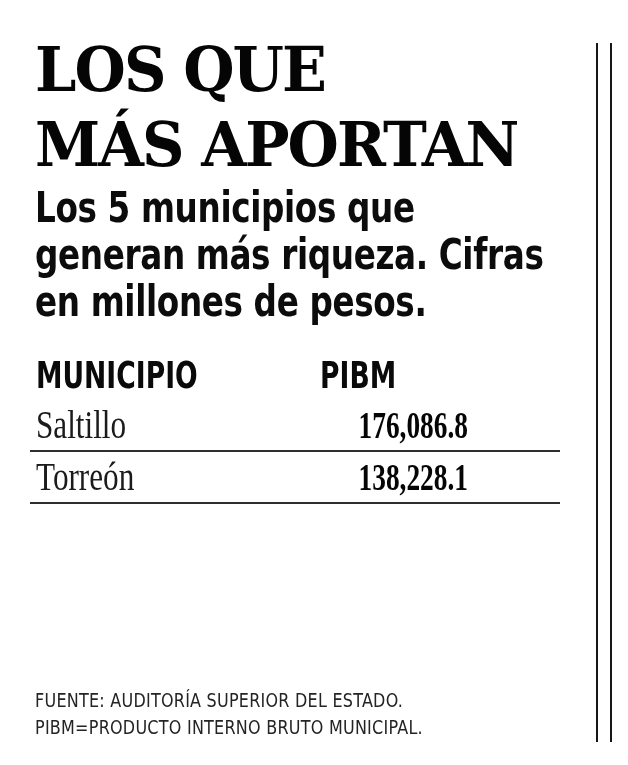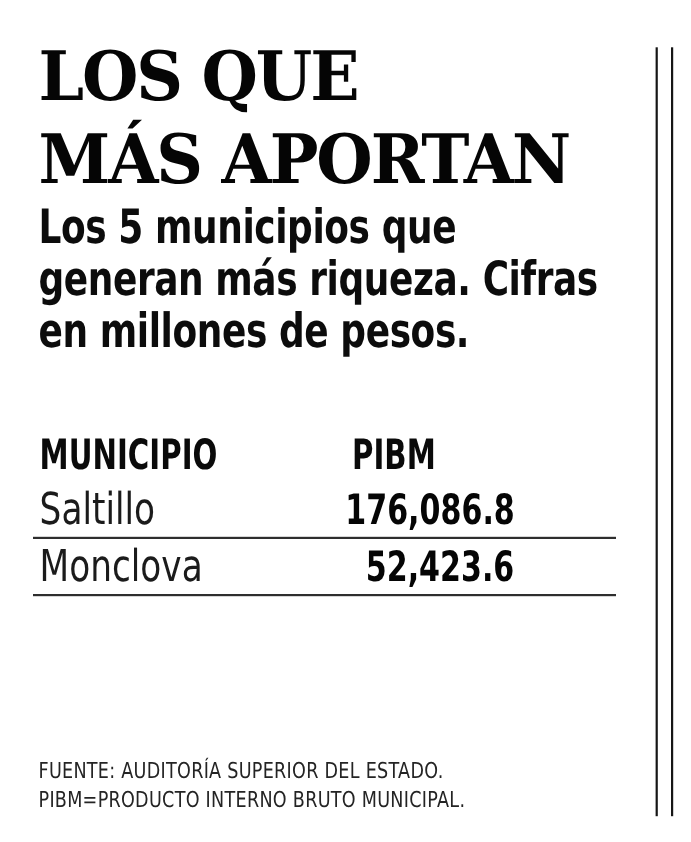--- a/index.html
+++ b/index.html
@@ -33,33 +33,34 @@
     color: #0c0c0c;
     transform: scaleX(0.76); transform-origin: left top;
     white-space: nowrap;
   }
 
   
   .table {
     position: absolute; left: 30px; top: 352px;
     width: 530px;
   }
-  .thead { position: relative; height: 48px; margin-top: 38px; }
+  .thead { position: relative; height: 48px; }
   .th {
     position: absolute; bottom: 6px;
     font-size: 38px; font-weight: 700; line-height: 1;
     color: #0a0a0a;
     transform: scaleX(0.70); transform-origin: left bottom;
     white-space: nowrap;
   }
   .th-muni { left: 6px; }
   .th-pibm { left: 290px; }
   .tr {
     position: relative; height: 50px;
     border-bottom: 2px solid #2e2e2e;
+    font-family: Liberation Serif, serif;
   }
   .nm {
     position: absolute; left: 6px; bottom: 5px;
     font-size: 40px; font-weight: 400; line-height: 1;
     color: #1b1b1b;
     transform: scaleX(0.78); transform-origin: left bottom;
     white-space: nowrap;
   }
   .vl {
     position: absolute; right: 92px; bottom: 6px;
@@ -107,22 +108,22 @@
   <div class="thead">
     <span class="th th-muni">MUNICIPIO</span>
     <span class="th th-pibm">PIBM</span>
   </div>
 
   <div class="tr">
     <span class="nm">Saltillo</span>
     <span class="vl">176,086.8</span>
   </div>
   <div class="tr">
-    <span class="nm">Monclova</span>
-    <span class="vl">52,423.6</span>
+    <span class="nm">Torreón</span>
+    <span class="vl">138,228.1</span>
   </div>
 </div>
 
 <div class="footer">
   <div>FUENTE: AUDITORÍA SUPERIOR DEL ESTADO.</div>
   <div>PIBM=PRODUCTO INTERNO BRUTO MUNICIPAL.</div>
 </div>
 
 <div class="vline vline-1"></div>
 <div class="vline vline-2"></div>

